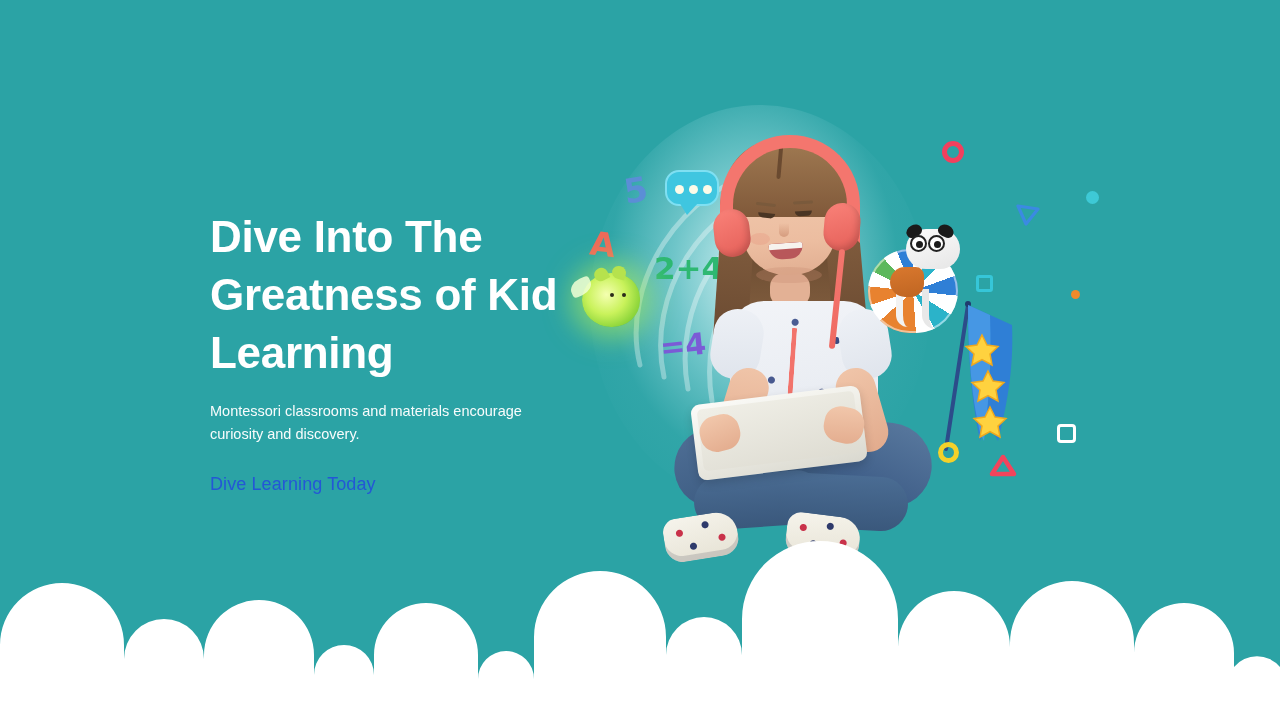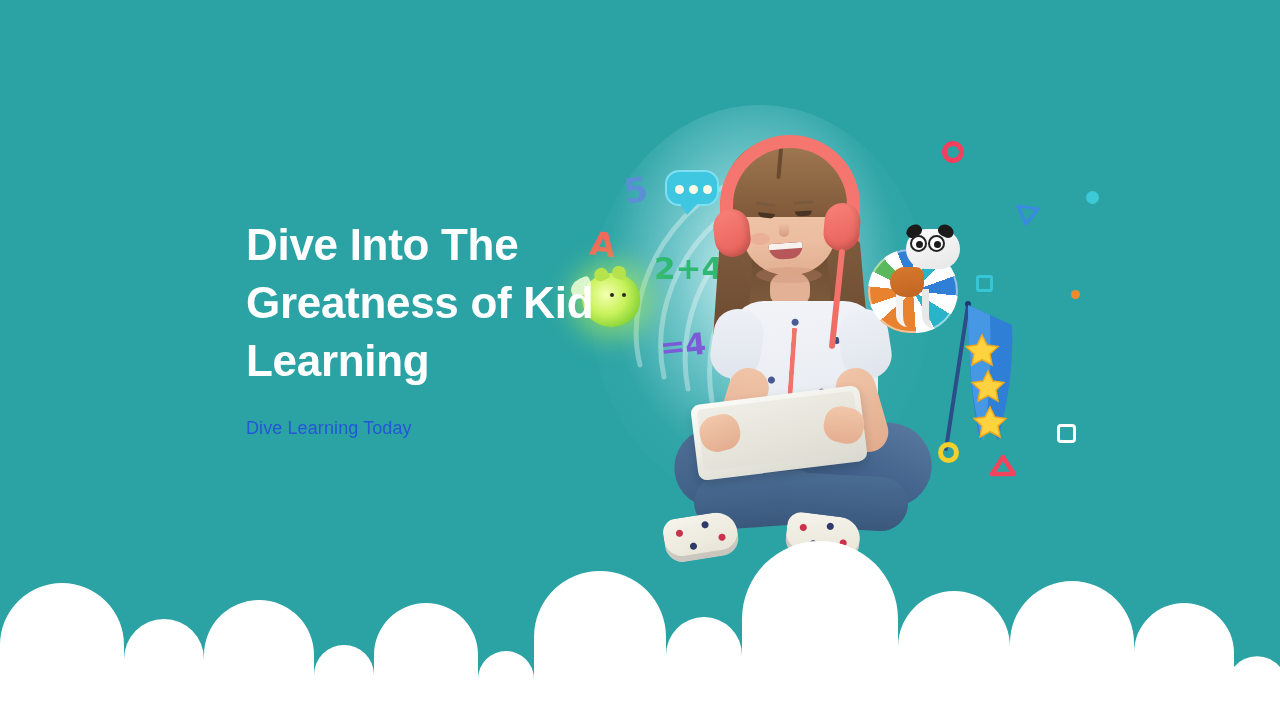--- a/index.html
+++ b/index.html
@@ -7,21 +7,21 @@
     width:1280px; height:707px; overflow:hidden;
     font-family:"Liberation Sans", sans-serif;
   }
   #hero {
     position:relative; width:1280px; height:707px;
     background:#2BA3A5; overflow:hidden;
   }
 
   
   #copy {
-    position:absolute; left:210px; top:216px; width:380px; z-index:40;margin-left:36px;
+    position:absolute; left:210px; top:208px; width:380px; z-index:40;
   }
   #headline {
     font-size:44px; line-height:58px; font-weight:700; color:#ffffff;
     letter-spacing:-0.3px; white-space:pre-line;
   }
   #subcopy {
     margin-top:18px; font-size:14.5px; line-height:23px;
     color:#ffffff; font-weight:400; white-space:pre-line; opacity:.97;
   }
   #cta {
@@ -234,20 +234,22 @@
 </style>
 </head>
 <body>
 
 <div id="hero">
 
   <div id="copy">
     <h1 id="headline">Dive Into The
 Greatness of Kid
 Learning</h1>
+    <p id="subcopy">Montessori classrooms and materials encourage
+curiosity and discovery.</p>
     <a id="cta" href="#">Dive Learning Today</a>
   </div>
 
   <div id="illus">
 
     <div id="glow"></div>
 
     <svg id="swirl" viewBox="0 0 360 400">
       <g fill="none" stroke="rgba(255,255,255,.34)" stroke-width="5" stroke-linecap="round">
         <path d="M60 250 C 40 170, 100 70, 190 56"></path>

